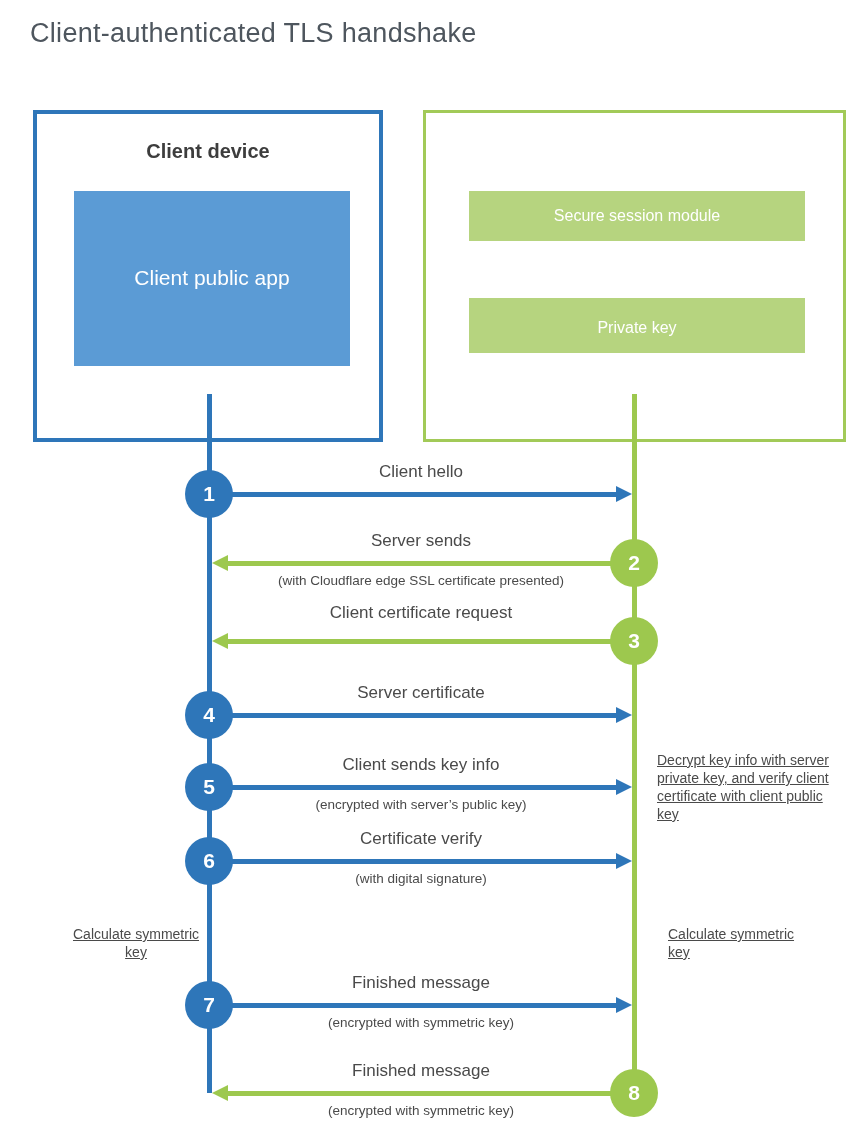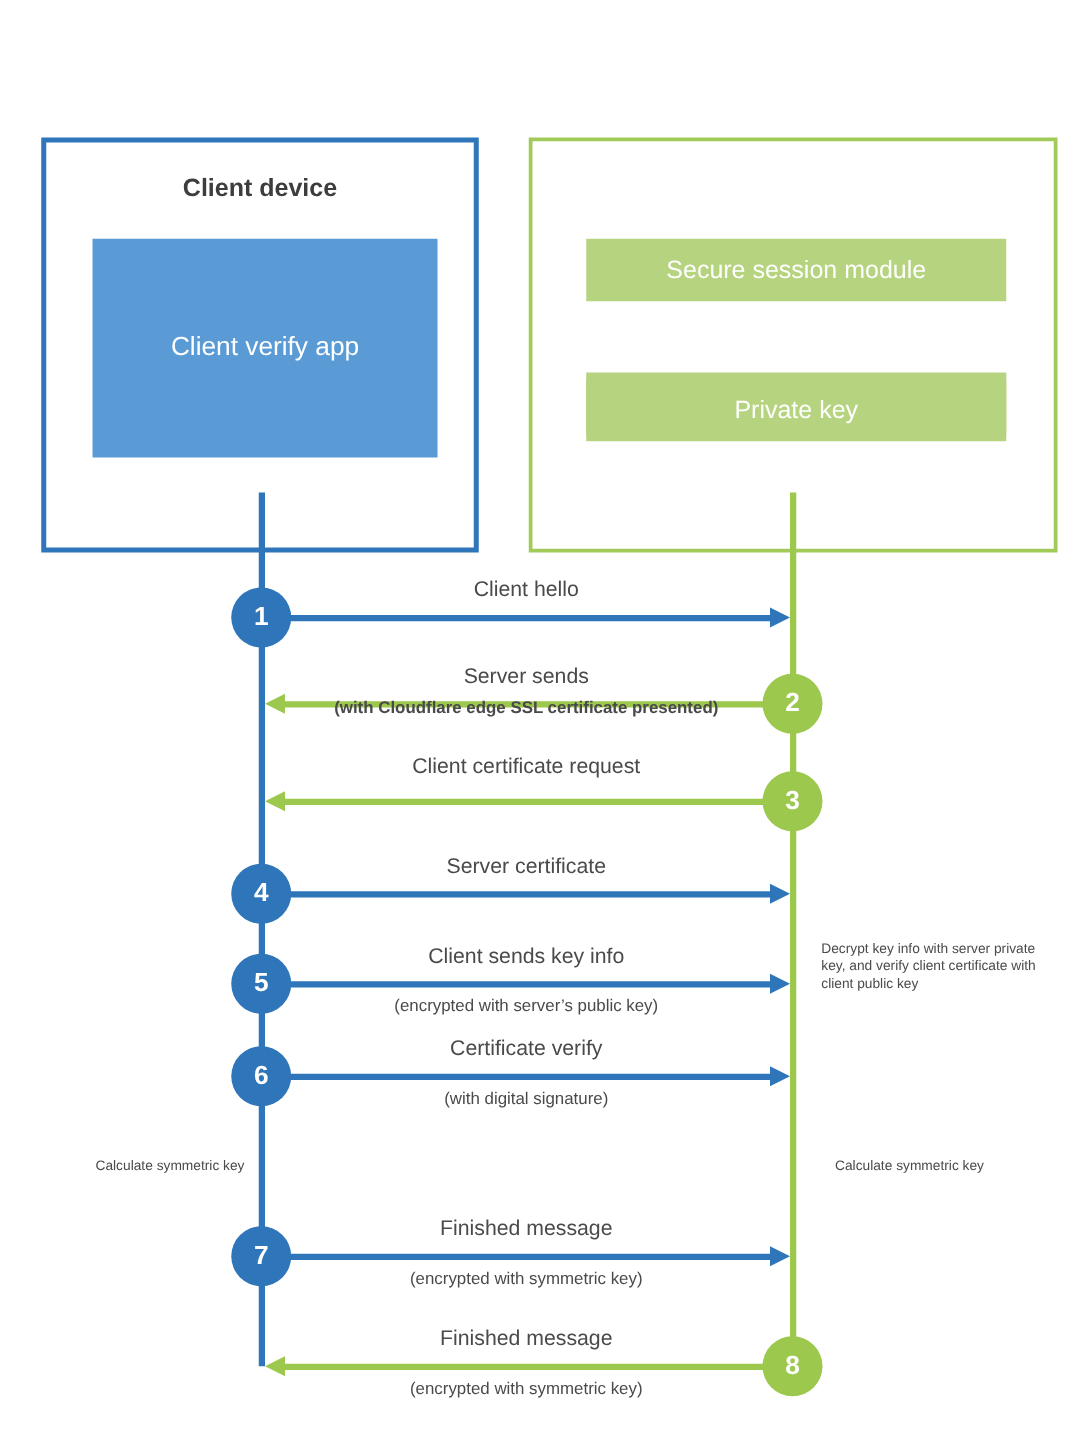--- a/index.html
+++ b/index.html
@@ -29,21 +29,21 @@
     font-size: 20px; font-weight: bold; color: var(--heading-gray);
   }
   .client-app {
     position: absolute; left: 37px; top: 77px; width: 276px; height: 175px;
     background: var(--blue-fill); color: #fff; font-size: 21px;
     display: flex; align-items: center; justify-content: center; text-align: center;
   }
   .client-app span { max-width: 165px; line-height: 1.35; }
   .server-bar {
     position: absolute; left: 43px; width: 336px; height: 50px;
-    background: var(--green-fill); color: #fff; font-size: 20px;
+    background: var(--green-fill); color: #fff; font-size: 16px;
     display: flex; align-items: center; justify-content: center;
   }
   .bar-1 { top: 78px; } .bar-2 { top: 141px; margin-top: 44px; } .bar-3 { top: 190px; }
 
   .lifeline { position: absolute; width: 5px; top: 394px; }
   .lifeline.blue { left: 207px; height: 699px; background: var(--blue); }
   .lifeline.green { left: 632px; height: 701px; background: var(--green); }
 
   .arrow-body { position: absolute; height: 5px; }
   .arrow-body.blue { background: var(--blue); }
@@ -63,35 +63,36 @@
 
   .step-label {
     position: absolute; left: 229px; width: 384px; text-align: center;
     font-size: 17px; color: var(--text-gray); line-height: 1;
   }
   .step-sub {
     position: absolute; left: 179px; width: 484px; text-align: center;
     font-size: 13.5px; color: var(--text-gray); line-height: 1;
   }
 
-  .side-note { position: absolute; font-size: 11px; color: var(--text-gray); line-height: 1.28; }
+  .side-note { position: absolute; font-size: 14px; color: var(--text-gray); line-height: 1.28; text-decoration: underline; }
   .decrypt-note { left: 657px; top: 752px; width: 176px; text-align: left; }
   .calc-left { left: 70px; top: 926px; width: 132px; text-align: center; }
   .calc-right { left: 668px; top: 926px; width: 132px; text-align: left; }
 </style>
 </head>
 <body>
 
 <div class="canvas">
 
+  <div class="page-title">Client-authenticated TLS handshake</div>
 
   <div class="entity-box client-box">
     <div class="entity-title">Client device</div>
     <div class="client-app">
-      <span>Client verify app</span>
+      <span>Client public app</span>
     </div>
   </div>
 
   <div class="entity-box server-box">
     <div class="server-bar bar-1">Secure session module</div>
     <div class="server-bar bar-2">Certs</div>
     <div class="server-bar bar-3">Private key</div>
   </div>
 
   <div class="lifeline blue"></div>
@@ -99,21 +100,21 @@
 
   <div>
       <div class="arrow-body blue" style="top: 492px; left: 211px; width: 405px;"></div>
       <div class="arrow-head right blue" style="top: 486px; left: 616px;"></div>
       <div class="step-circle blue" style="left: 209px; top: 494px;">1</div>
       <div class="step-label" style="top: 463px;">Client hello</div>
       <div class="arrow-body green" style="top: 561px; left: 228px; width: 408px;"></div>
       <div class="arrow-head left green" style="top: 555px; left: 212px;"></div>
       <div class="step-circle green" style="left: 634px; top: 563px;">2</div>
       <div class="step-label" style="top: 532px;">Server sends</div>
-      <div class="step-sub" style="top: 559px; font-weight: bold;">(with Cloudflare edge SSL certificate presented)</div>
+      <div class="step-sub" style="top: 574px;">(with Cloudflare edge SSL certificate presented)</div>
       <div class="arrow-body green" style="top: 639px; left: 228px; width: 408px;"></div>
       <div class="arrow-head left green" style="top: 633px; left: 212px;"></div>
       <div class="step-circle green" style="left: 634px; top: 641px;">3</div>
       <div class="step-label" style="top: 604px;">Client certificate request</div>
       <div class="arrow-body blue" style="top: 713px; left: 211px; width: 405px;"></div>
       <div class="arrow-head right blue" style="top: 707px; left: 616px;"></div>
       <div class="step-circle blue" style="left: 209px; top: 715px;">4</div>
       <div class="step-label" style="top: 684px;">Server certificate</div>
       <div class="arrow-body blue" style="top: 785px; left: 211px; width: 405px;"></div>
       <div class="arrow-head right blue" style="top: 779px; left: 616px;"></div>

